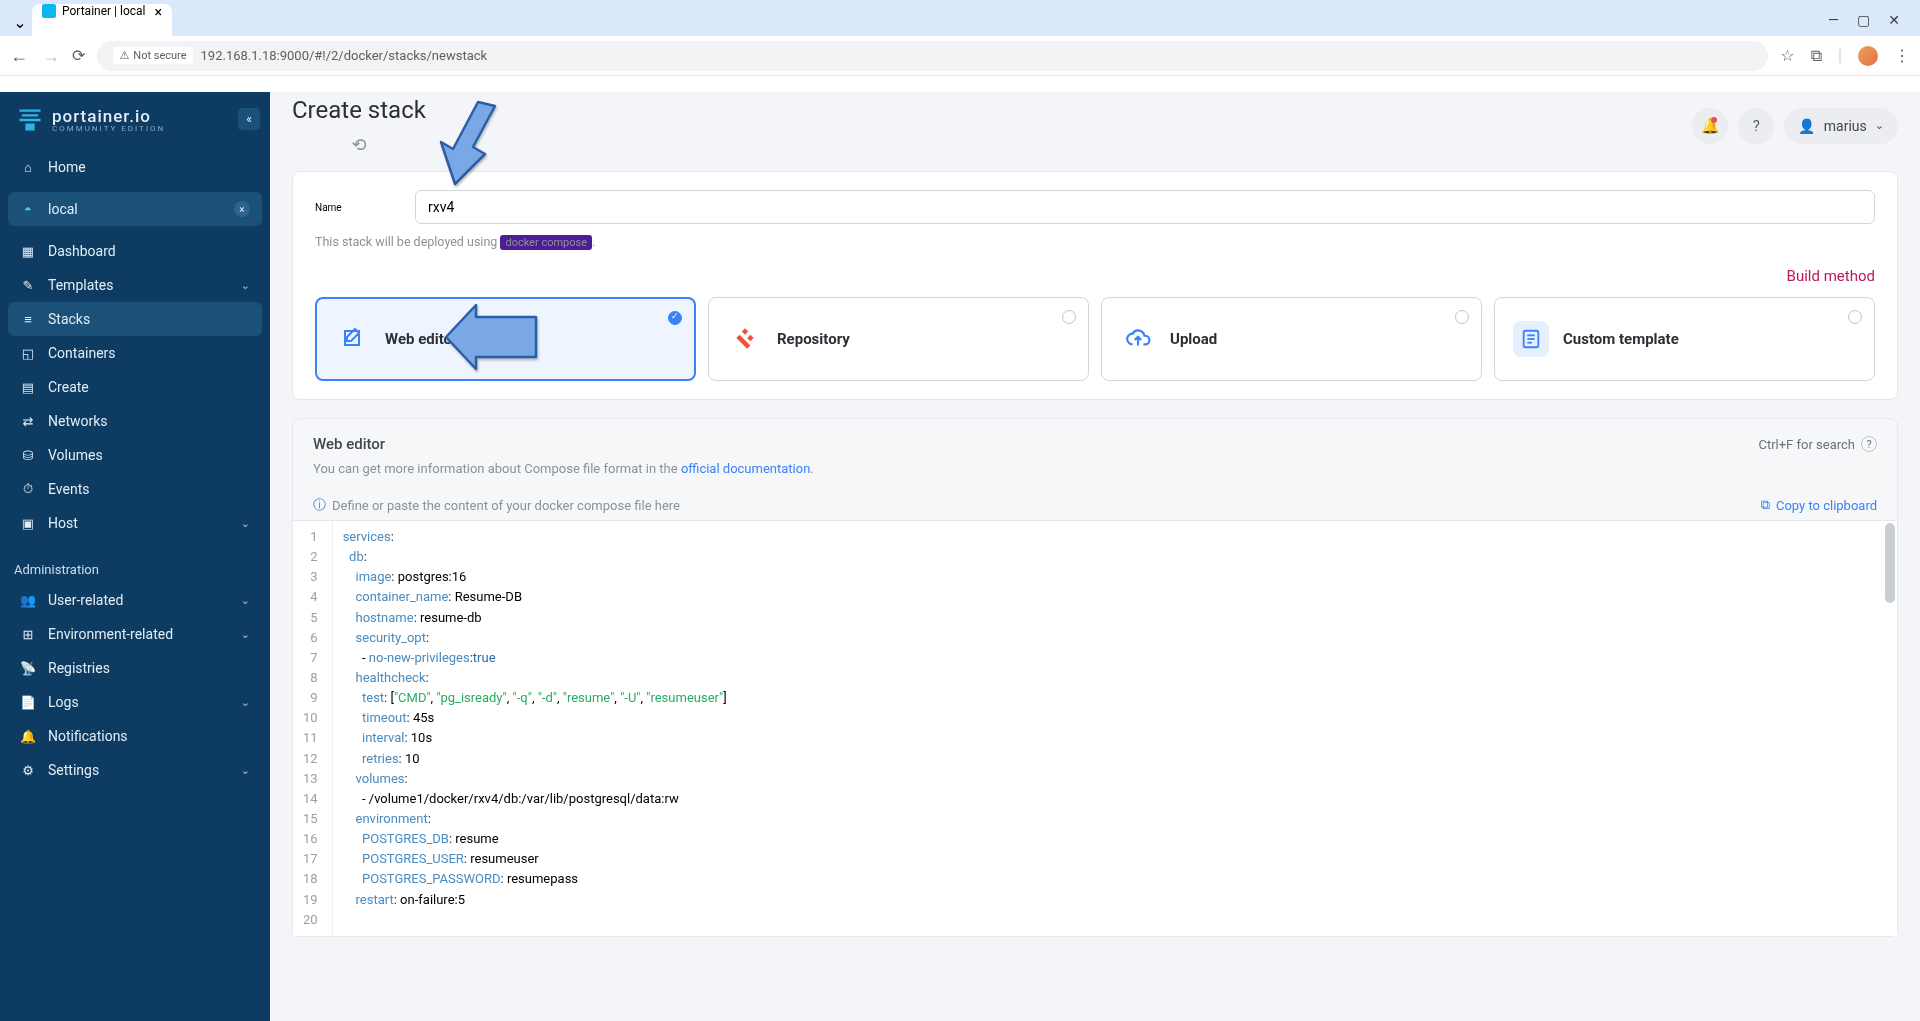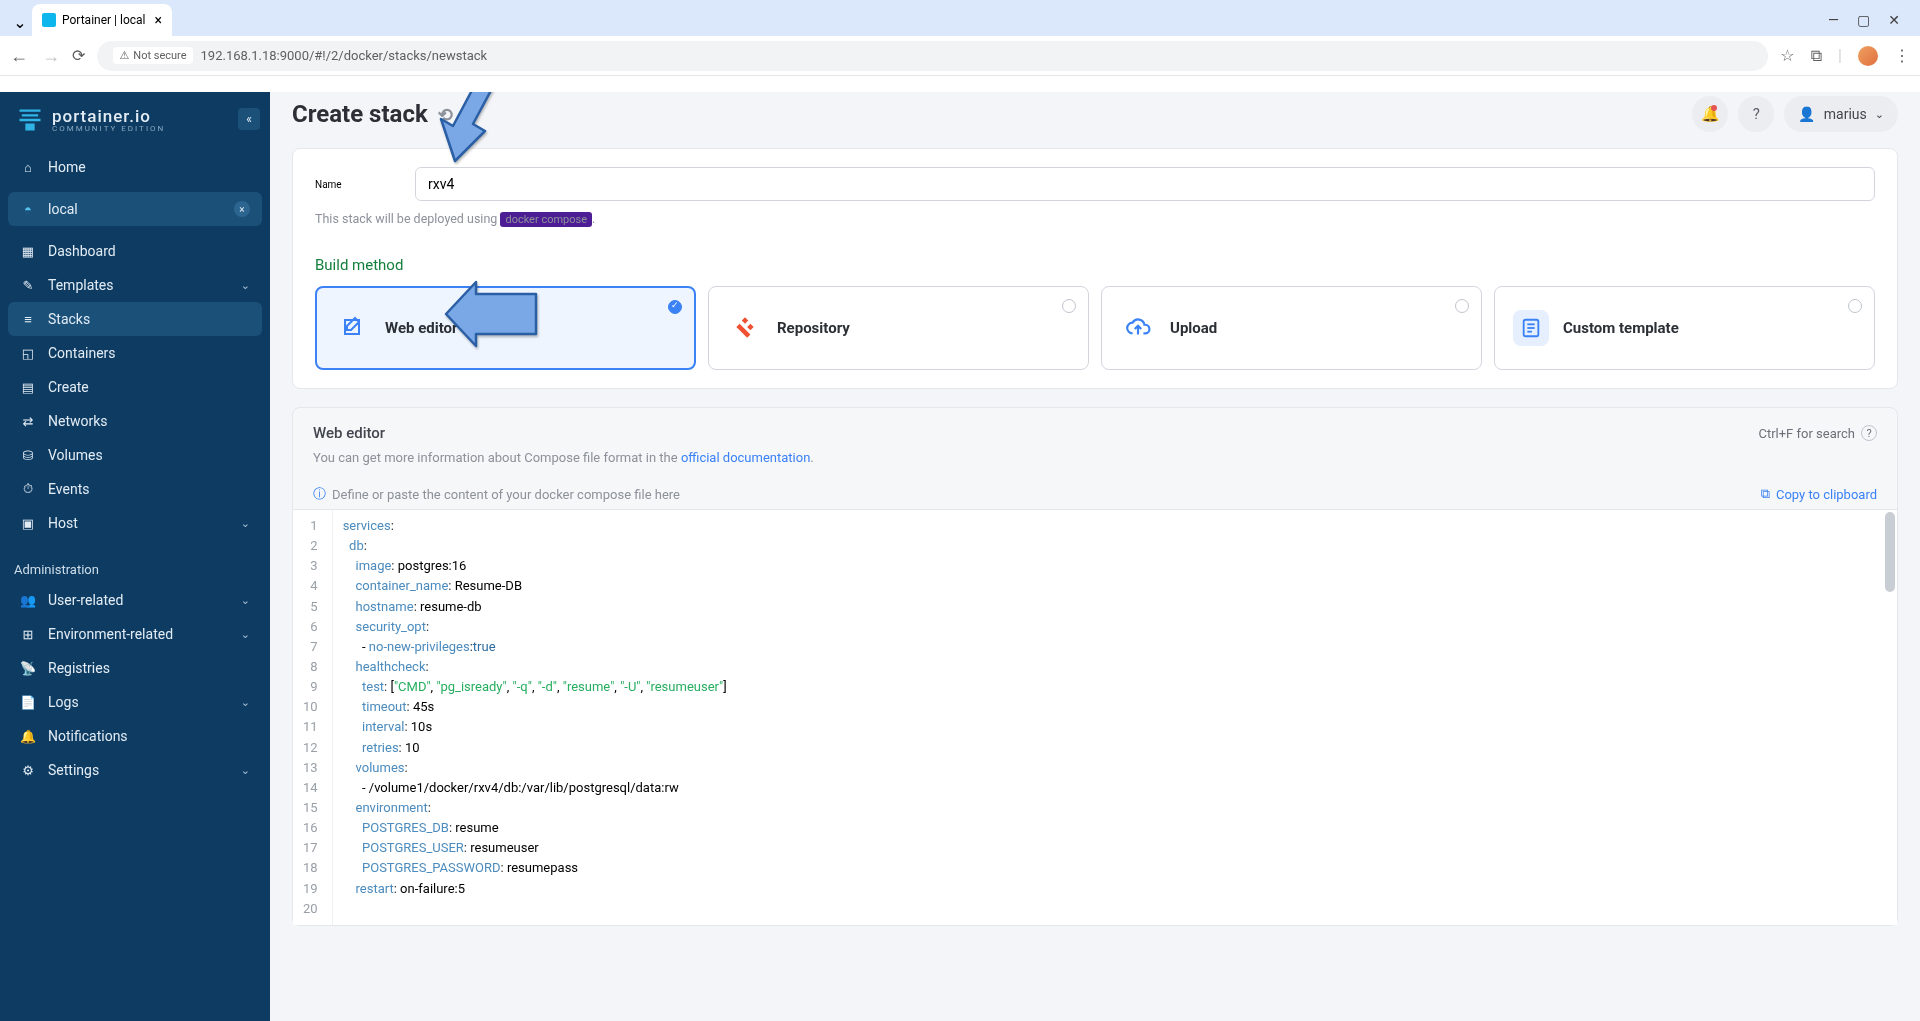--- a/index.html
+++ b/index.html
@@ -2,21 +2,21 @@
 <html><head>
 <meta charset="utf-8">
 <style>
 * { margin: 0; padding: 0; box-sizing: border-box; font-family: -apple-system, BlinkMacSystemFont, "Segoe UI", Roboto, sans-serif; }
 body { background: #f7f8fb; overflow: hidden; }
 
 
 .browser-chrome { background: #dbe7fb; height: 36px; display: flex; align-items: flex-end; padding: 0 8px; }
 .chrome-controls { margin-left: auto; display: flex; gap: 18px; padding: 8px 12px; color: #3c3c3c; font-size: 14px; }
 .tab-dropdown { width: 24px; height: 28px; display: flex; align-items: center; justify-content: center; cursor: pointer; }
-.browser-tab { background: #fff; height: 32px; width: 140px; border-radius: 8px 8px 0 0; display: flex; align-items: center; padding: 0 10px; font-size: 12px; gap: 6px; }
+.browser-tab { background: #fff; height: 32px; width: 140px; border-radius: 8px 8px 0 0; display: flex; align-items: flex-start; padding: 0 10px; font-size: 12px; gap: 6px; }
 .browser-tab .favicon { width: 14px; height: 14px; background: #0db7ed; border-radius: 2px; }
 .browser-tab .close { margin-left: auto; font-size: 14px; cursor: pointer; }
 
 .address-bar { background: #fff; height: 40px; display: flex; align-items: center; padding: 0 10px; gap: 12px; border-bottom: 1px solid #e5e5e5; }
 .nav-arrows { display: flex; gap: 14px; color: #5f5f5f; font-size: 18px; }
 .reload { color: #5f5f5f; font-size: 16px; }
 .url-bar { flex: 1; background: #f1f3f4; border-radius: 20px; height: 30px; display: flex; align-items: center; padding: 0 16px; font-size: 13px; color: #5f5f5f; gap: 8px; }
 .url-bar .secure-badge { background: #fff; border-radius: 4px; padding: 2px 6px; font-size: 11px; display: flex; align-items: center; gap: 4px; }
 .addr-icons { display: flex; gap: 16px; color: #5f5f5f; font-size: 16px; align-items: center; }
 .avatar-dot { width: 20px; height: 20px; border-radius: 50%; background: linear-gradient(135deg,#f0a060,#e07040); }
@@ -43,37 +43,37 @@
 .nav-item .chev { margin-left: auto; font-size: 11px; color: #a9c1d6; }
 .env-left { display: flex; align-items: center; gap: 12px; }
 .env-close { width: 16px; height: 16px; background: #2d6591; border-radius: 50%; display: flex; align-items: center; justify-content: center; font-size: 10px; }
 .nav-section-label { padding: 14px 14px 6px; font-size: 13px; color: #cdddea; }
 
 
 .main { flex: 1; overflow-y: auto; background: #f4f5f8; }
 .breadcrumb { padding: 16px 22px 4px; font-size: 13px; color: #7a7f87; }
 .breadcrumb a { color: #3182ce; text-decoration: none; }
 .page-header { display: flex; align-items: center; padding: 4px 22px 16px; }
-.page-title { font-size: 24px; font-weight: 700; color: #2c2f36; display: flex; align-items: center; gap: 10px; }
+.page-title { font-size: 24px; font-weight: 400; color: #2c2f36; display: flex; align-items: center; gap: 10px; flex-direction: column; }
 .page-title .refresh { color: #8c919a; font-size: 18px; cursor: pointer; }
 .header-actions { margin-left: auto; display: flex; align-items: center; gap: 10px; }
 .icon-btn { width: 36px; height: 36px; border-radius: 50%; background: #ecedf1; display: flex; align-items: center; justify-content: center; color: #5a5f69; cursor: pointer; font-size: 15px; }
 .user-btn { height: 36px; border-radius: 20px; background: #ecedf1; display: flex; align-items: center; padding: 0 14px; gap: 8px; color: #42464f; font-size: 14px; cursor: pointer; }
 .notif-dot-red { width: 6px; height: 6px; border-radius: 50%; background: #e55353; position: absolute; top: 9px; right: 11px; }
 .icon-btn { position: relative; }
 
 .card { background: #fff; margin: 0 22px 18px; border: 1px solid #e5e7eb; border-radius: 8px; padding: 18px 22px; }
 
 .form-row { display: flex; align-items: center; gap: 20px; margin-bottom: 10px; }
 .form-label { width: 80px; font-size: 10px; color: #000000; }
 .text-input { flex: 1; height: 34px; border: 1px solid #d2d6dc; border-radius: 6px; padding: 0 12px; font-size: 14px; }
 .hint { font-size: 12.5px; color: #8c919a; margin-top: 4px; }
 .hint code { background: #4c1d95; padding: 1px 5px; border-radius: 3px; font-size: 11px; }
 
-.section-title { font-size: 15px; color: #15803d; margin: 30px 0 12px; }
+.section-title { font-size: 15px; color: #be185d; margin: 18px 0 12px; text-align: right; }
 
 .method-grid { display: grid; grid-template-columns: repeat(4, 1fr); gap: 12px; }
 .method-card { border: 1px solid #d2d6dc; border-radius: 8px; padding: 22px 18px; position: relative; cursor: pointer; display: flex; align-items: center; gap: 14px; }
 .method-card.selected { border: 2px solid #3b82f6; background: #eef5fe; }
 .method-card .radio { position: absolute; top: 12px; right: 12px; width: 14px; height: 14px; border: 1.5px solid #c0c4cc; border-radius: 50%; }
 .method-card.selected .radio { border-color: #3b82f6; background: #3b82f6; }
 .method-card.selected .radio::after { content: "✓"; color: #fff; font-size: 9px; position: absolute; top: -1px; left: 2px; }
 .method-icon { width: 36px; height: 36px; display: flex; align-items: center; justify-content: center; font-size: 22px; border-radius: 6px; }
 .method-card.selected .method-icon { color: #3b82f6; }
 .mi-upload { color: #3b82f6; }

